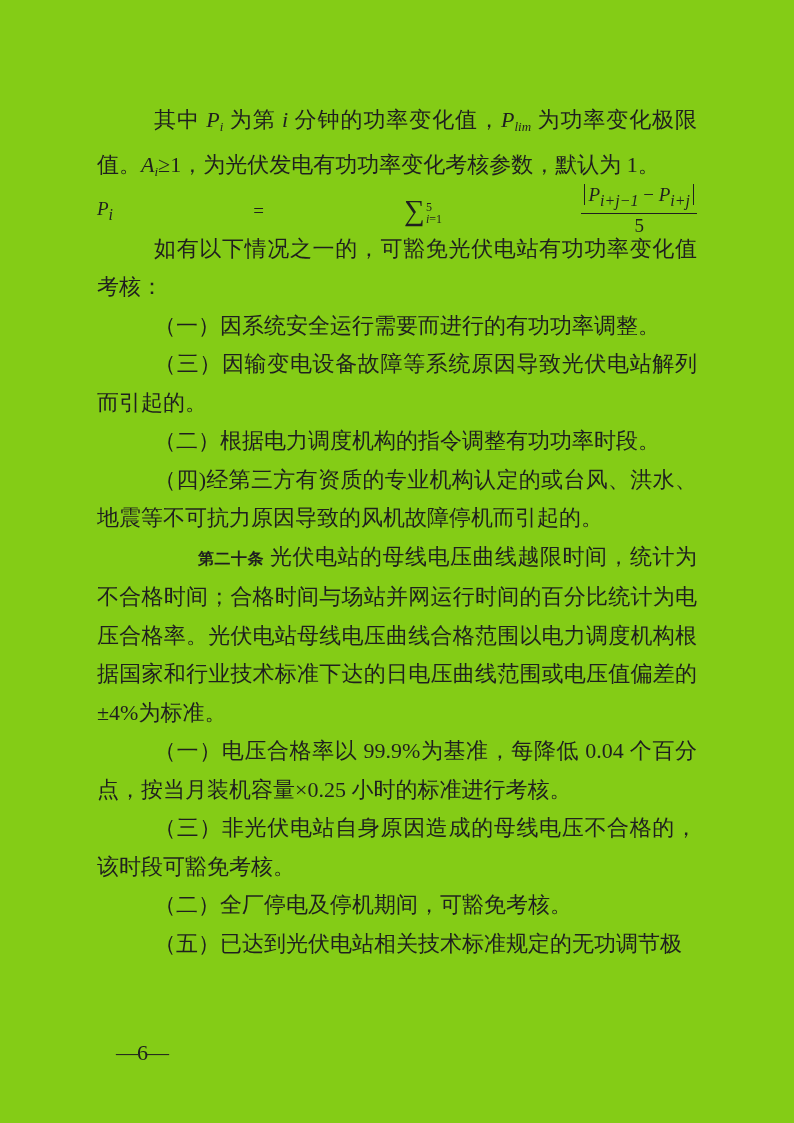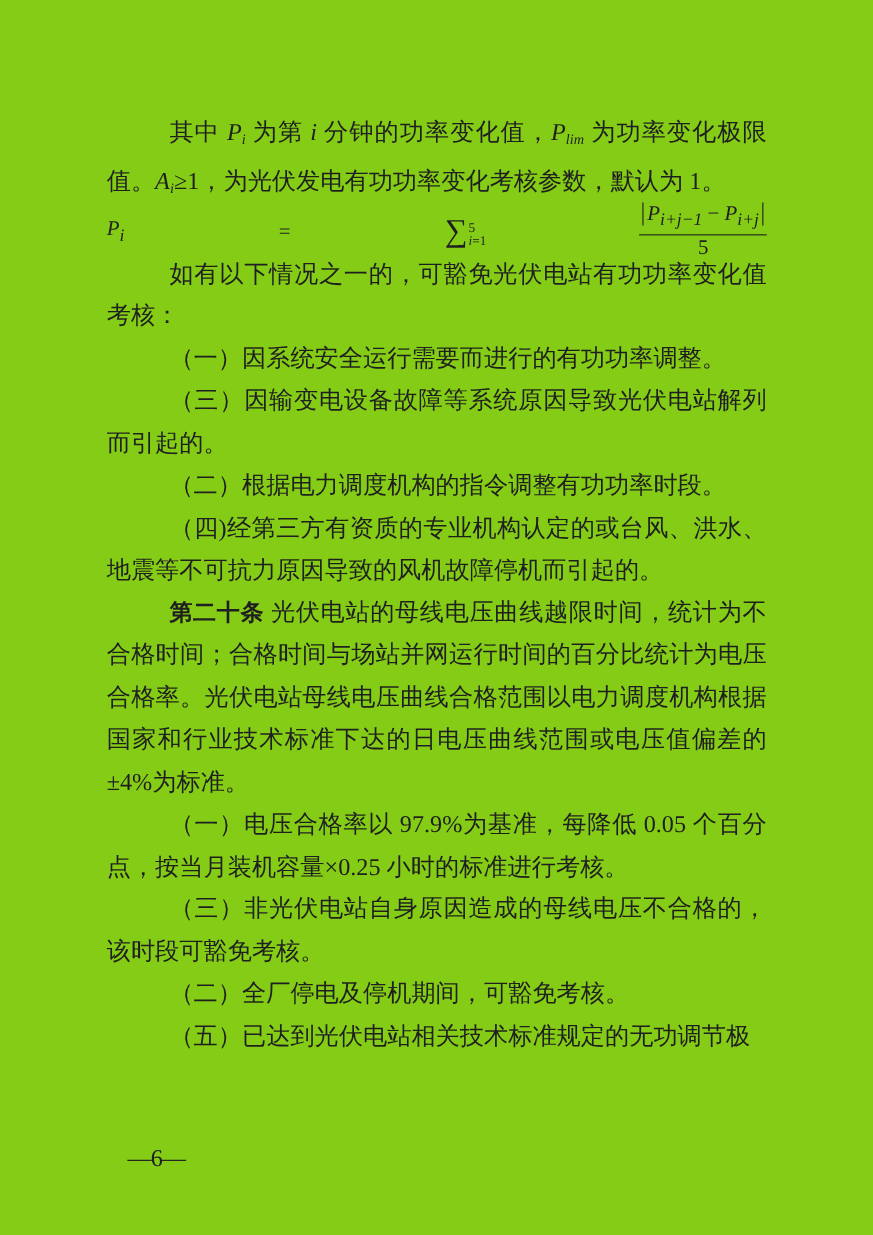--- a/index.html
+++ b/index.html
@@ -14,21 +14,21 @@
   }
   .doc {
     position:absolute;
     left:97px; top:101px; width:600px;
     font-size:22px;
     line-height:38.5px;
     text-align:justify;
   }
   .doc p { margin:0; text-indent:57px; }
   .seg-i  { font-style:italic; }
-  .seg-b  { font-weight:bold; font-family:Liberation Serif, serif; font-size:21px; }
+  .seg-b  { font-weight:bold; font-family:Liberation Serif, serif; font-size:16px;margin-left:44px; }
   .seg-sub{ font-style:italic; font-size:13px; vertical-align:-0.28em; letter-spacing:0; }
   
   .formula {
     height:38.5px;
     display:flex; align-items:center; justify-content:space-between;
     text-indent:0; text-align:center;
     font-size:19px; line-height:1;
   }
   .f-var { font-style:italic; }
   .f-sub { font-style:italic; font-size:16px; vertical-align:-0.3em; }
@@ -66,19 +66,19 @@
           <span class="num"><span class="abs"><span class="f-var">P</span><span class="f-sub">i+j−1</span><span> − </span><span class="f-var">P</span><span class="f-sub">i+j</span></span></span>
           <span class="den">5</span>
         </span>
       </div>
       <p><span>如有以下情况之一的，可豁免光伏电站有功功率变化值考核：</span></p>
       <p><span>（一）因系统安全运行需要而进行的有功功率调整。</span></p>
       <p><span>（三）因输变电设备故障等系统原因导致光伏电站解列而引起的。</span></p>
       <p><span>（二）根据电力调度机构的指令调整有功功率时段。</span></p>
       <p><span>（四)经第三方有资质的专业机构认定的或台风、洪水、地震等不可抗力原因导致的风机故障停机而引起的。</span></p>
       <p><span class="seg-b">第二十条</span><span> 光伏电站的母线电压曲线越限时间，统计为不合格时间；合格时间与场站并网运行时间的百分比统计为电压合格率。光伏电站母线电压曲线合格范围以电力调度机构根据国家和行业技术标准下达的日电压曲线范围或电压值偏差的±4%为标准。</span></p>
-      <p><span>（一）电压合格率以 97.9%为基准，每降低 0.05 个百分点，按当月装机容量×0.25 小时的标准进行考核。</span></p>
+      <p><span>（一）电压合格率以 99.9%为基准，每降低 0.04 个百分点，按当月装机容量×0.25 小时的标准进行考核。</span></p>
       <p><span>（三）非光伏电站自身原因造成的母线电压不合格的，该时段可豁免考核。</span></p>
       <p><span>（二）全厂停电及停机期间，可豁免考核。</span></p>
       <p><span>（五）已达到光伏电站相关技术标准规定的无功调节极</span></p>
     </div>
   <div class="footer">—6—</div>
 </div>
 
 </body></html>

